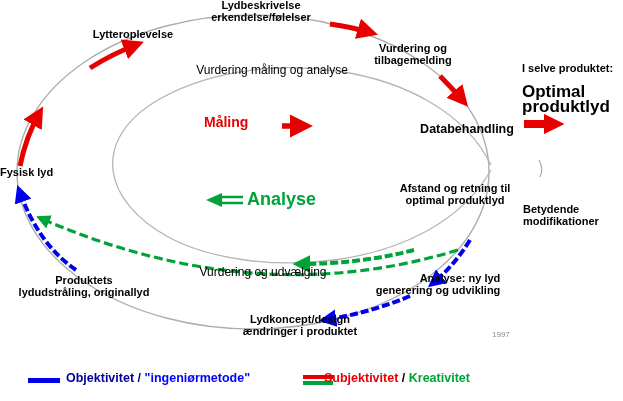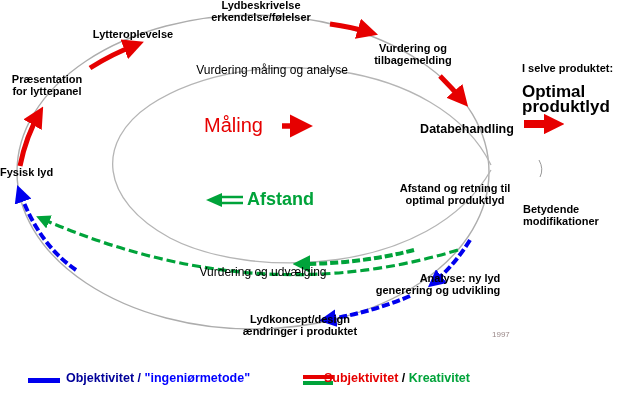--- a/index.html
+++ b/index.html
@@ -1,21 +1,21 @@
 <!DOCTYPE html>
 <html><head>
 <meta charset="utf-8">
 <style>
   html,body{margin:0;padding:0;background:#fff;}
   .stage{position:relative;width:623px;height:401px;background:#fff;overflow:hidden;
          font-family:"Liberation Sans","DejaVu Sans",sans-serif;color:#000;}
   svg.diagram{position:absolute;left:0;top:0;width:623px;height:401px;}
   .lbl{position:absolute;font-weight:bold;font-size:11px;line-height:12px;text-align:center;white-space:nowrap;}
   .ctr{transform:translateX(-50%);}
-  .big-red{position:absolute;font-weight:normal;font-size:20px;color:#e60000;white-space:nowrap;}
+  .big-red{position:absolute;font-weight:bold;font-size:14px;color:#e60000;white-space:nowrap;}
   .big-green{position:absolute;font-weight:bold;font-size:18px;color:#00a33a;white-space:nowrap;}
   .plain{font-weight:normal;font-size:12px;}
   .optimal{font-size:17px;line-height:15px;text-align:left;}
   .right-col{text-align:left;}
   .credit{position:absolute;font-size:8px;color:#9a8888;font-weight:normal;}
   .legend-text{position:absolute;top:371px;font-weight:bold;font-size:12.5px;white-space:nowrap;}
   .legend-bar{position:absolute;}
   .bar-blue{left:28px;top:378px;width:32px;height:5px;background:#0000ee;}
   .bar-red{left:303px;top:375px;width:30px;height:4px;background:#e60000;}
   .bar-green{left:303px;top:381px;width:30px;height:4px;background:#00a33a;}
@@ -68,39 +68,35 @@
     <path d="M 76 270 Q 38 244 19 190" fill="none" stroke="#0000ee" stroke-width="4" stroke-dasharray="8 3" marker-end="url(#ab)"></path>
   </svg>
 
   <div class="lbl ctr" style="left:261px;top:-1px;">
     <div>Lydbeskrivelse</div>
     <div>erkendelse/følelser</div>
   </div>
 
   <div class="lbl ctr" style="left:133px;top:28px;">Lytteroplevelse</div>
 
-  <div class="lbl ctr" style="left:47px;top:73px;">
-    <div>Præsentation</div>
-    <div>for lyttepanel</div>
-  </div>
 
   <div class="lbl" style="left:0px;top:166px;">Fysisk lyd</div>
 
   <div class="lbl ctr" style="left:413px;top:42px;">
     <div>Vurdering og</div>
     <div>tilbagemelding</div>
   </div>
 
   <div class="lbl ctr plain" style="left:272px;top:64px;">Vurdering måling og analyse</div>
 
   <div class="big-red" style="left:204px;top:114px;">Måling</div>
 
   <div class="lbl ctr" style="left:467px;top:123px;font-size:12.5px;">Databehandling</div>
 
-  <div class="big-green" style="left:247px;top:189px;">Afstand</div>
+  <div class="big-green" style="left:247px;top:189px;">Analyse</div>
 
   <div class="lbl ctr" style="left:455px;top:182px;">
     <div>Afstand og retning til</div>
     <div>optimal produktlyd</div>
   </div>
 
   <div class="lbl right-col" style="left:522px;top:62px;">I selve produktet:</div>
 
   <div class="lbl right-col optimal" style="left:522px;top:84px;">
     <div>Optimal</div>
@@ -117,20 +113,24 @@
   <div class="lbl ctr" style="left:438px;top:272px;text-align:right;">
     <div>Analyse: ny lyd</div>
     <div>generering og udvikling</div>
   </div>
 
   <div class="lbl ctr" style="left:300px;top:313px;">
     <div>Lydkoncept/design</div>
     <div>ændringer i produktet</div>
   </div>
 
+  <div class="lbl ctr" style="left:84px;top:274px;">
+    <div>Produktets</div>
+    <div>lydudstråling, originallyd</div>
+  </div>
 
   <div class="credit" style="left:492px;top:330px;">1997</div>
 
   <div class="legend-bar bar-blue"></div>
   <div class="legend-text" style="left:66px;">
     <span class="lg-obj">Objektivitet /</span>
     <span class="lg-ing">"ingeniørmetode"</span>
   </div>
 
   <div class="legend-bar bar-red"></div>

